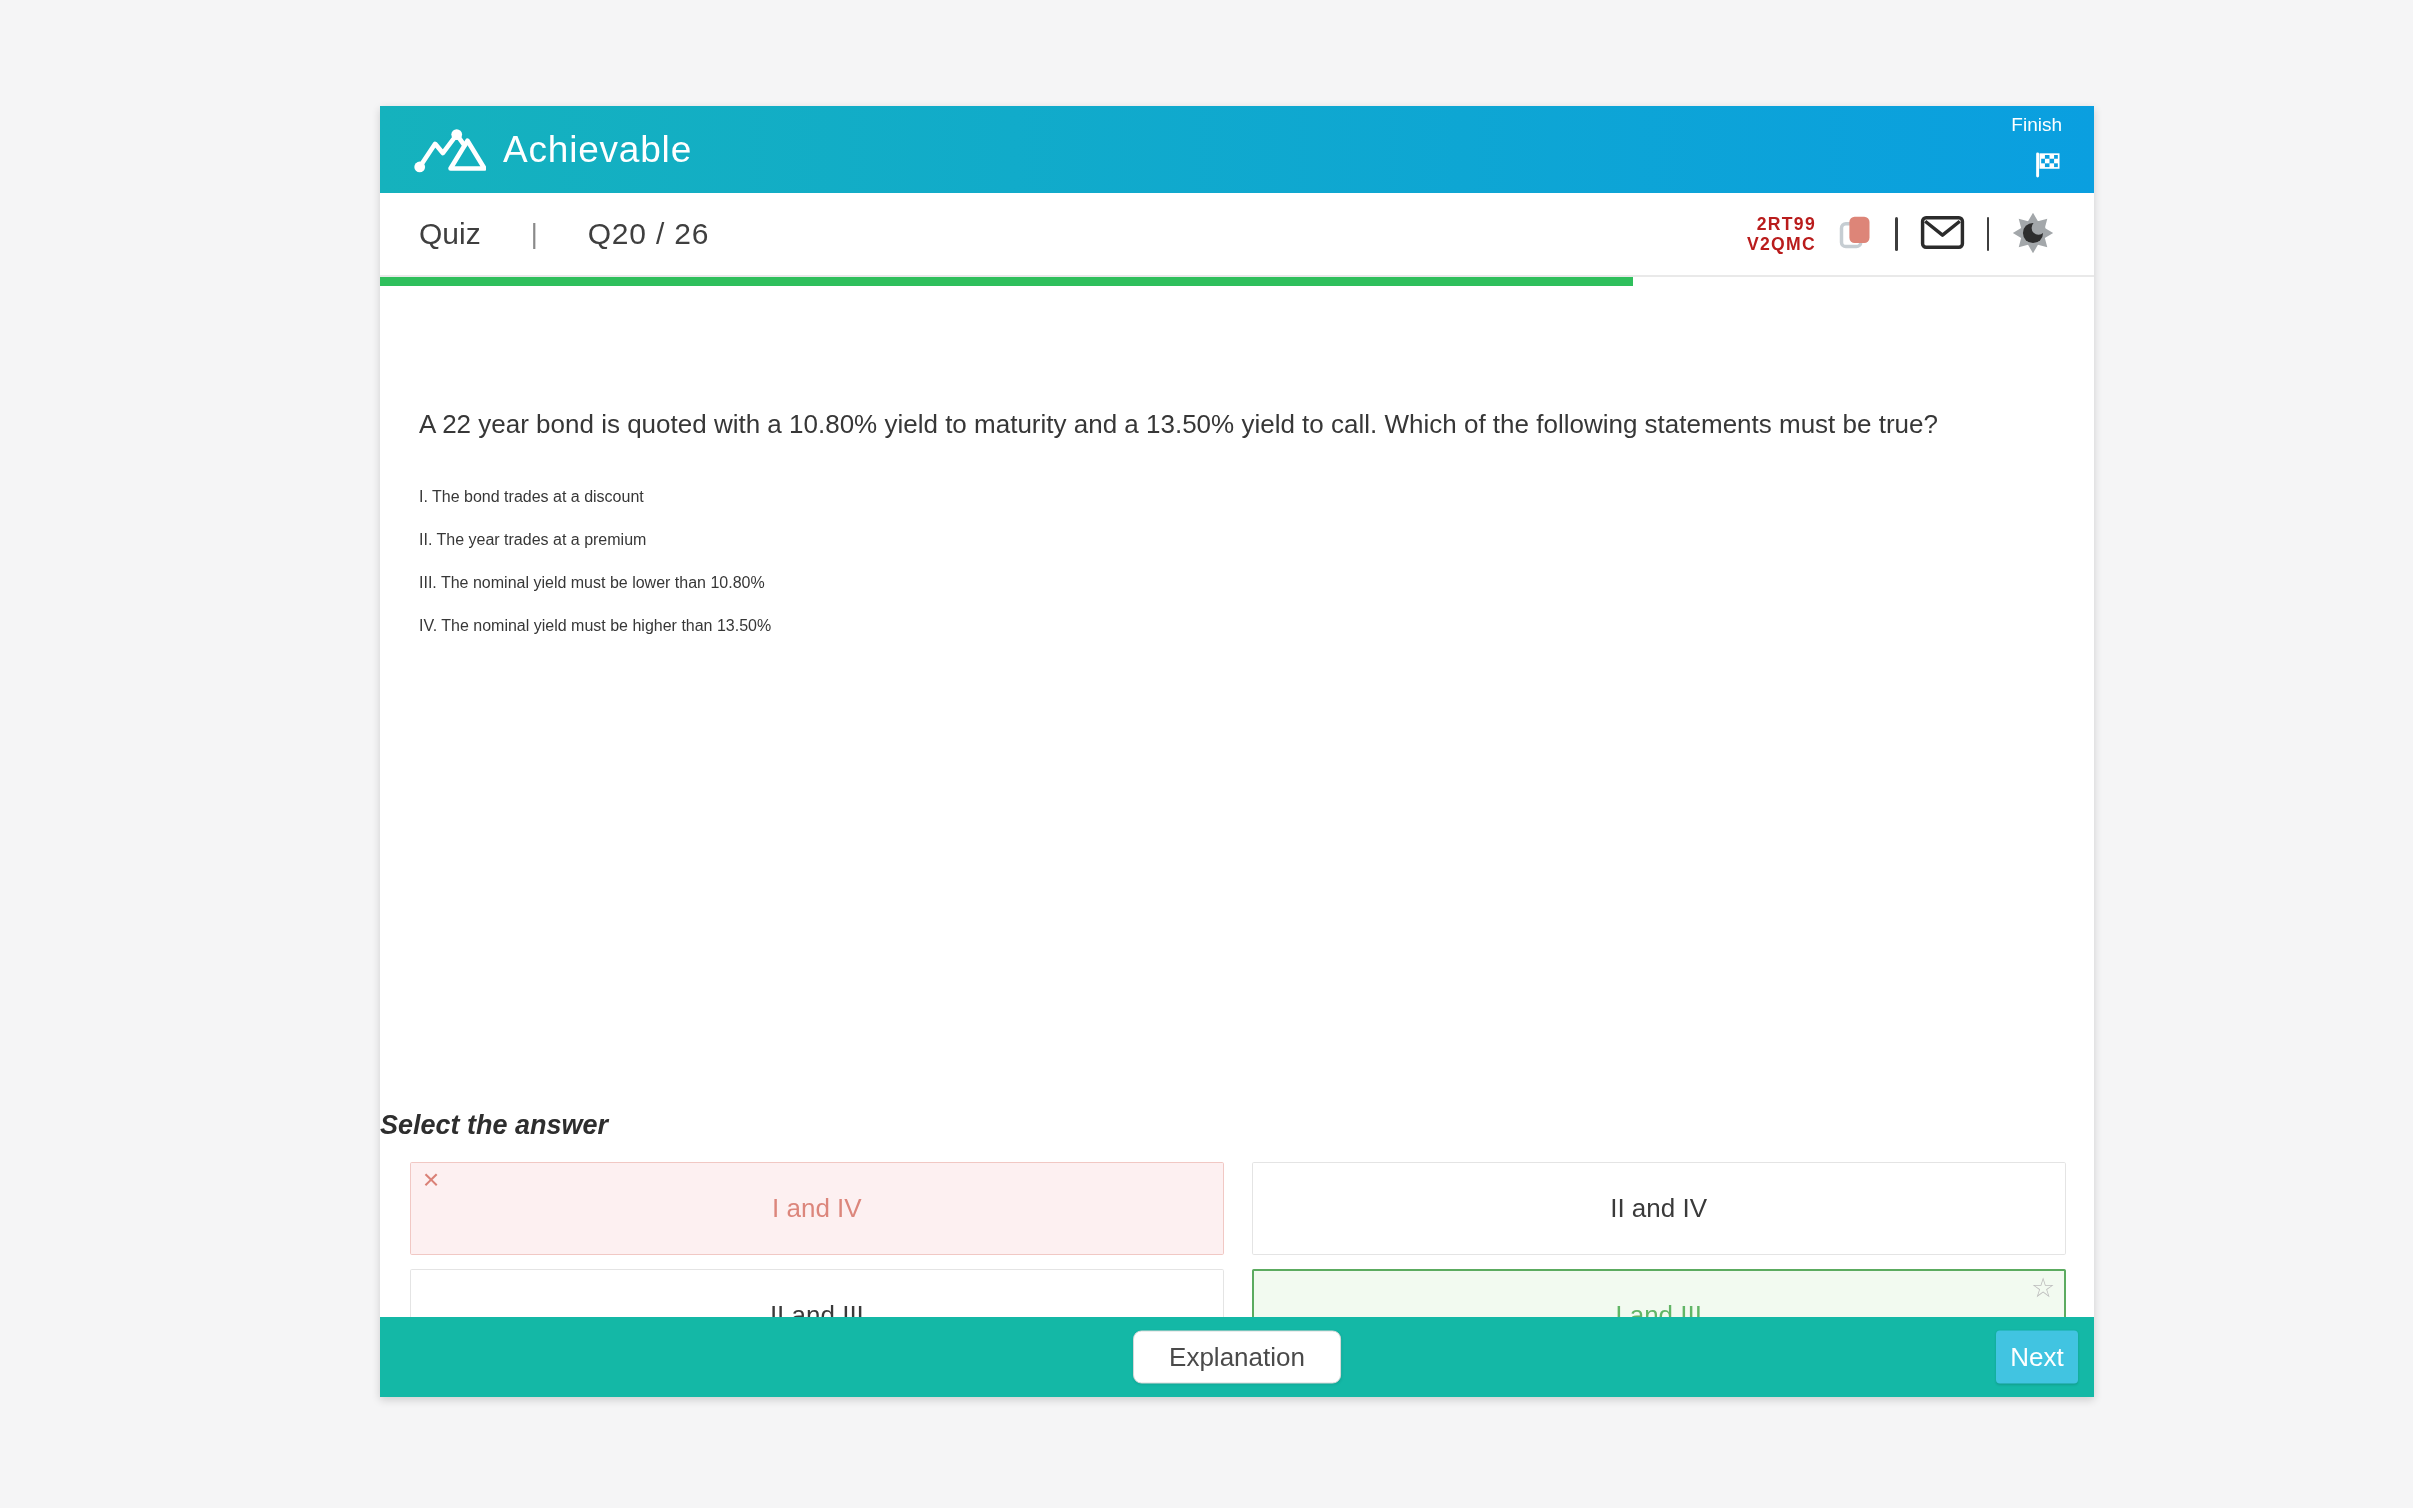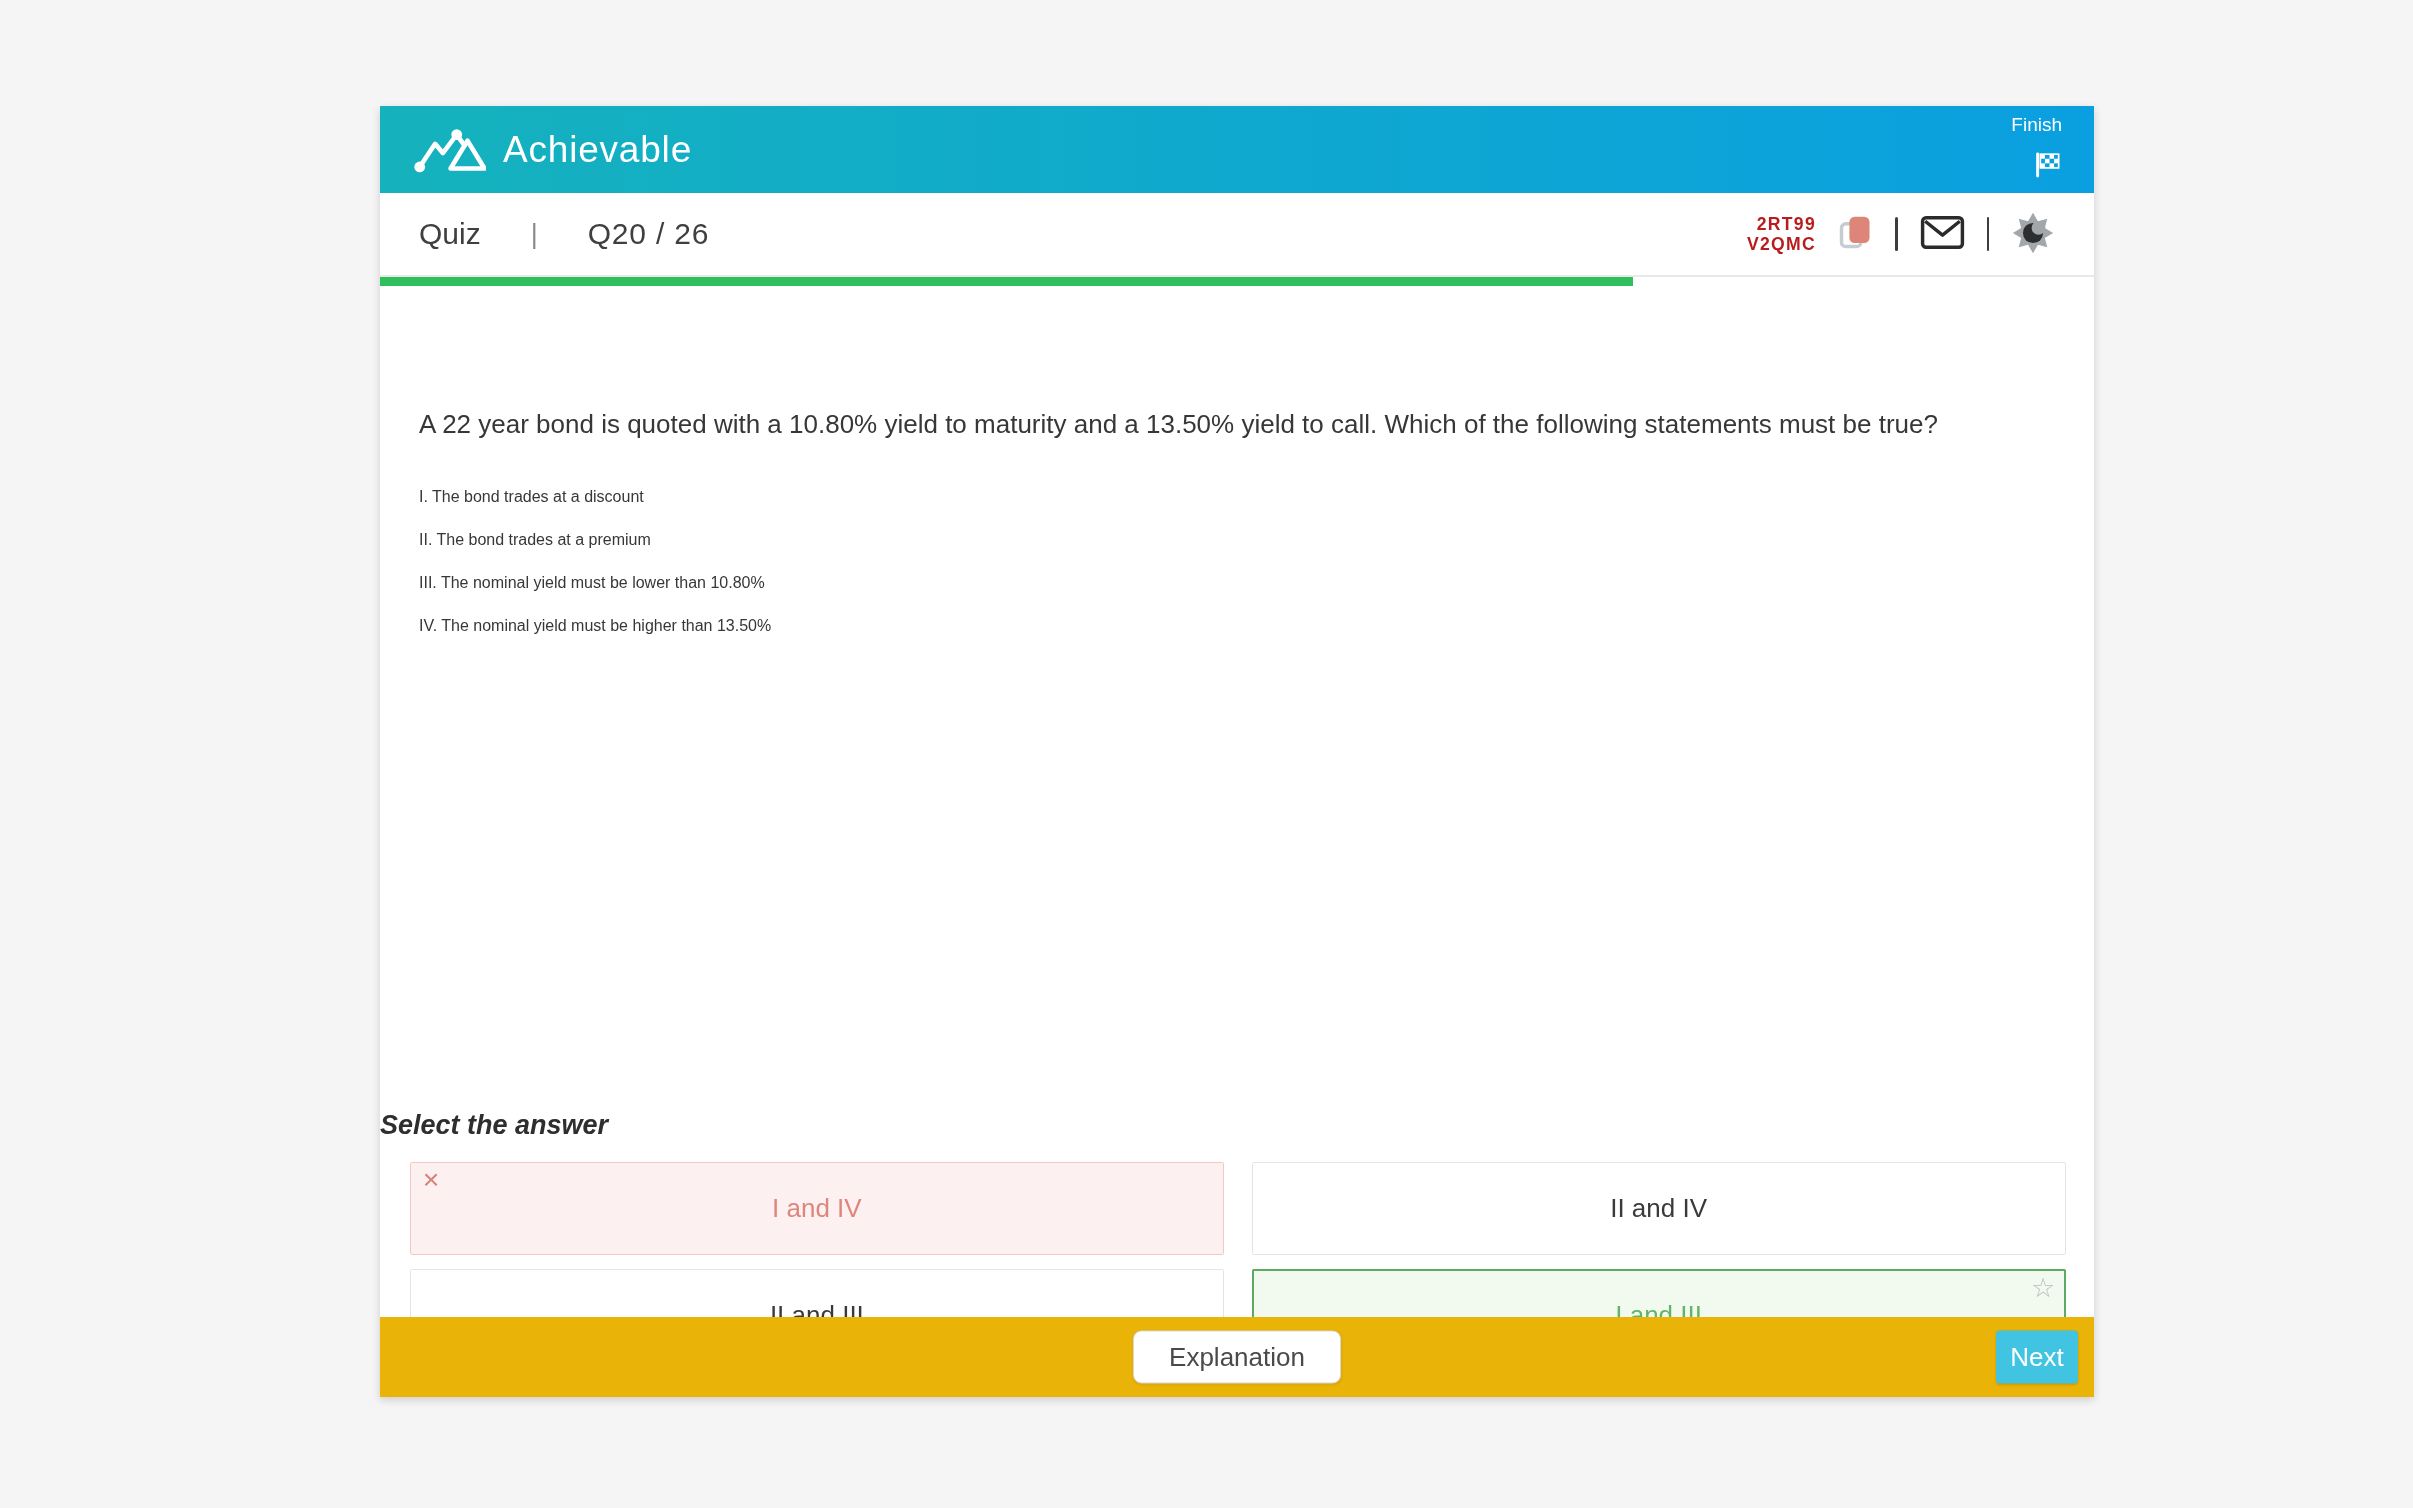--- a/index.html
+++ b/index.html
@@ -101,21 +101,21 @@
     font-size:28.5px; color:#da8177; line-height:1;
   }
   .favorite-star {
     position:absolute; top:3.4px; right:8.4px;
     font-size:27px; color:#bdbdbd; line-height:1;
     background:none; border:none; cursor:pointer;
   }
   
   .card-footer {
     position:absolute; left:0; right:0; bottom:0; height:80px;
-    background:#eab308;
+    background:#14b8a6;
   }
   .explanation-button {
     position:absolute; left:50%; top:50%; transform:translate(-50%,-50%);
     height:53px; padding:0 35px;
     background:#fff; border:1.7px solid #d9d9d9; border-radius:8.4px;
     font-size:26px; color:#4a4a4a; font-family:inherit;
     box-shadow:0 0.8px 2.5px rgba(0,0,0,0.08);
     cursor:pointer;
   }
   .next-button {
@@ -202,21 +202,21 @@
   </div>
 
   <div class="progress-track">
     <div class="progress-fill" style="width: 73.1%;"></div>
   </div>
 
   <div class="content">
     <p class="question-text">A 22 year bond is quoted with a 10.80% yield to maturity and a 13.50% yield to call. Which of the following statements must be true?</p>
     <div class="statements">
       <div class="statement">I. The bond trades at a discount</div>
-      <div class="statement">II. The bond trades at a premium</div>
+      <div class="statement">II. The year trades at a premium</div>
       <div class="statement">III. The nominal yield must be lower than 10.80%</div>
       <div class="statement">IV. The nominal yield must be higher than 13.50%</div>
     </div>
 
     <div class="select-prompt">Select the answer</div>
 
     <div class="options-grid">
       <button class="option incorrect">
         <span class="incorrect-marker">×</span>
         <span>I and IV</span>

